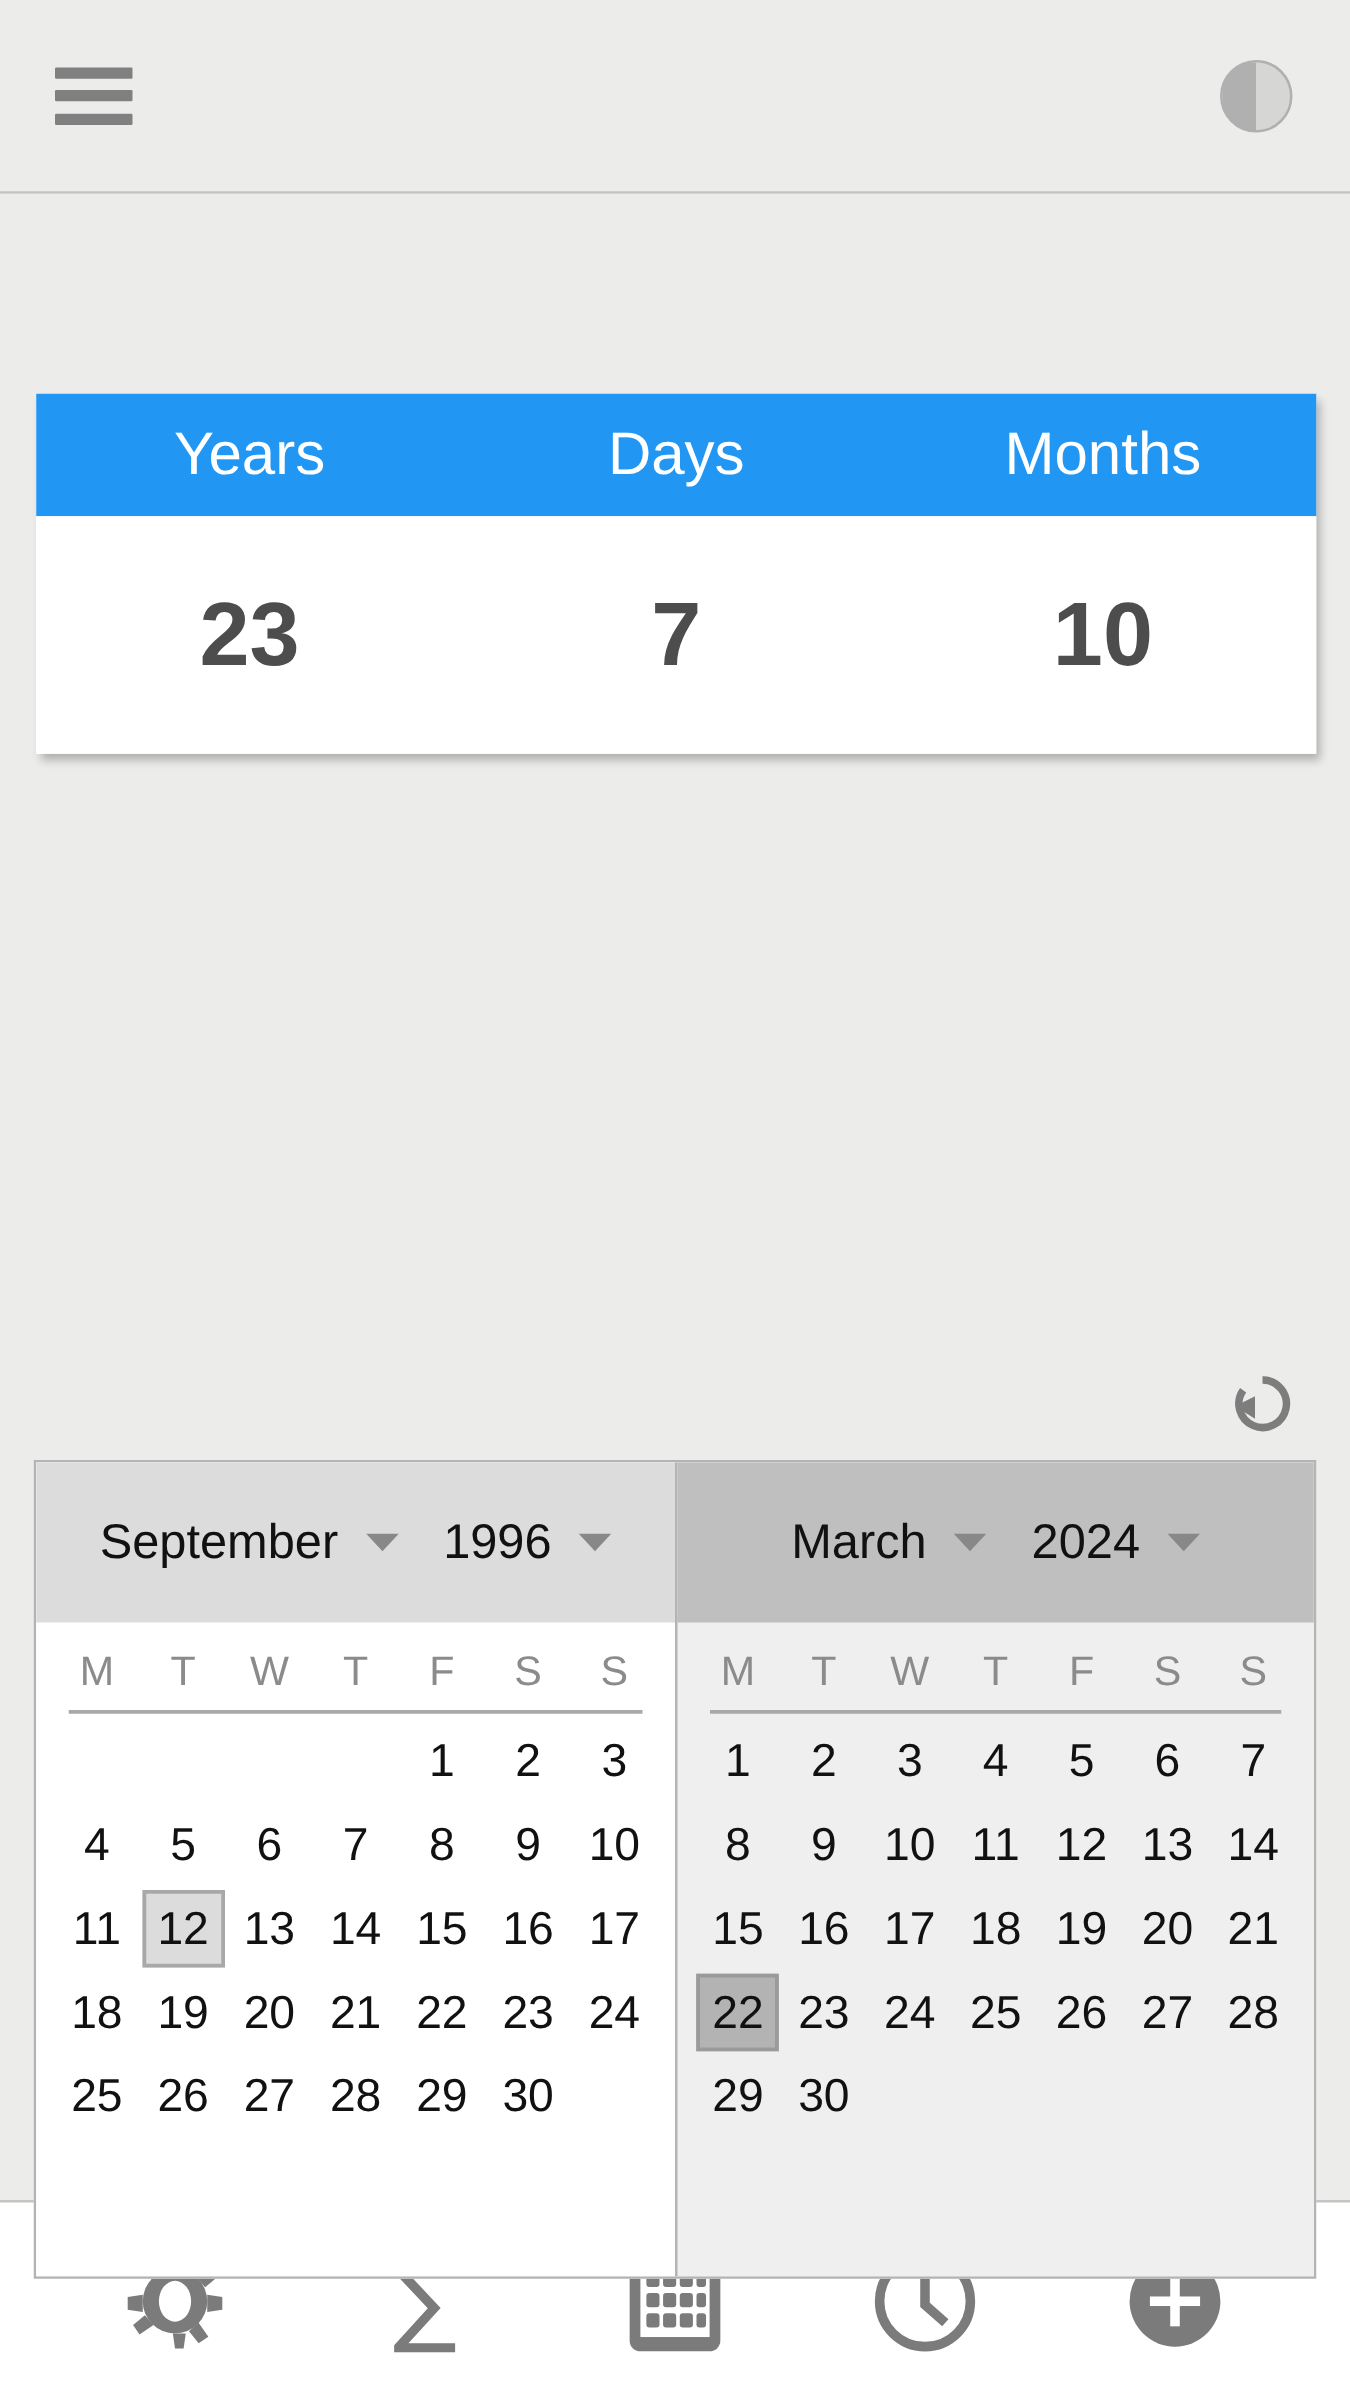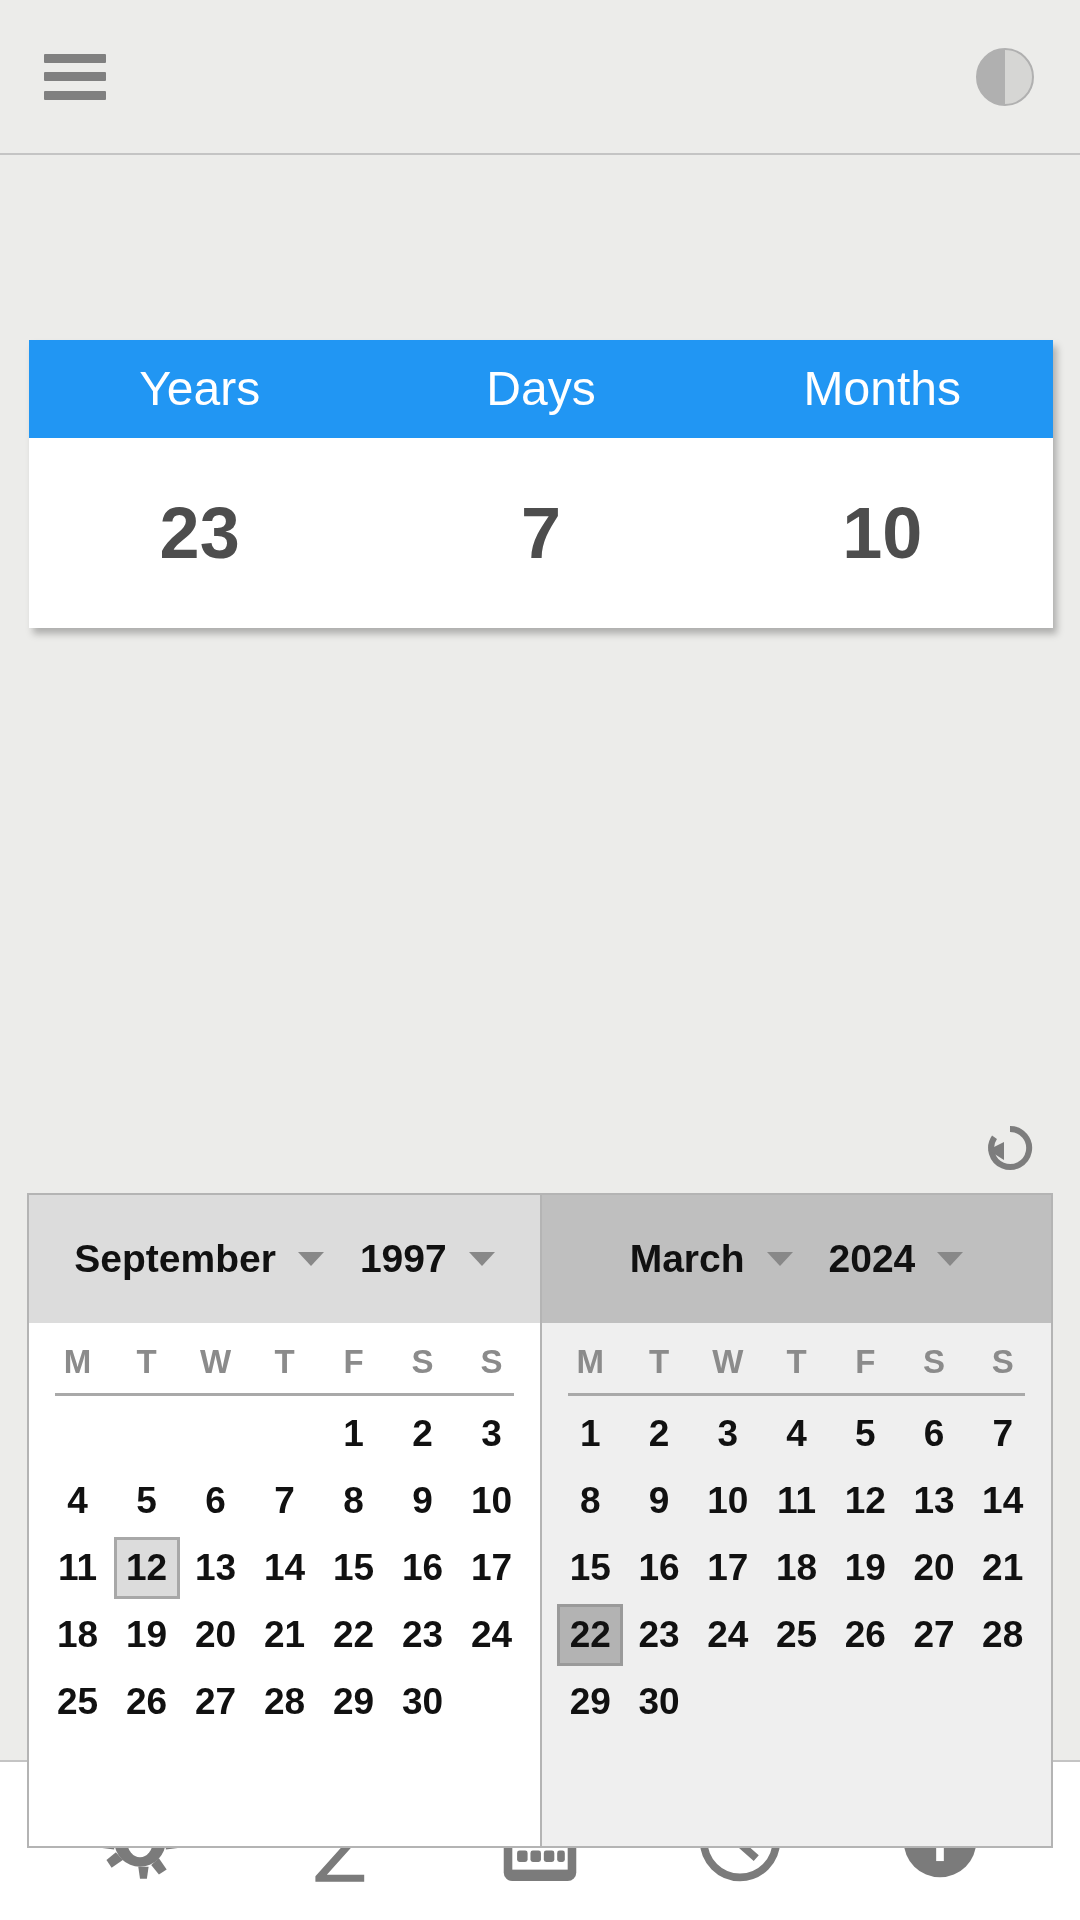--- a/index.html
+++ b/index.html
@@ -10,21 +10,20 @@
     font-family: "Liberation Sans", sans-serif;
     overflow: hidden;
   }
   #app {
     position: relative;
     width: 1080px;
     height: 1920px;
     background: #ececea;
     display: flex;
     flex-direction: column;
-    gap: 25px;
   }
 
   
   .appbar {
     position: relative;
     height: 155px;
     flex: 0 0 155px;
     background: #ececea;
     border-bottom: 2px solid #c4c4c4;
     display: flex;
@@ -112,21 +111,20 @@
   
   .cal-wrap {
     position: absolute;
     left: 27px;
     top: 1013px;
     width: 1026px;
     height: 655px;
     border: 2px solid #b4b4b4;
     display: flex;
     background: #ffffff;
-    font-weight: bold;
   }
   .cal {
     flex: 1 1 50%;
     display: flex;
     flex-direction: column;
     position: relative;
   }
   .cal.left { background: #ffffff; }
   .cal.right { background: #efefef; border-left: 2px solid #b4b4b4; }
 
@@ -277,21 +275,21 @@
 
     <div class="cal-wrap">
 
       <div class="cal left">
         <div class="cal-head">
           <div class="sel month">
             <span class="txt">September</span>
             <span class="caret"></span>
           </div>
           <div class="sel year">
-            <span class="txt">1997</span>
+            <span class="txt">1996</span>
             <span class="caret"></span>
           </div>
         </div>
         <div class="cal-grid">
           <div class="dow-row">
             <span>M</span>
             <span>T</span>
             <span>W</span>
             <span>T</span>
             <span>F</span>

